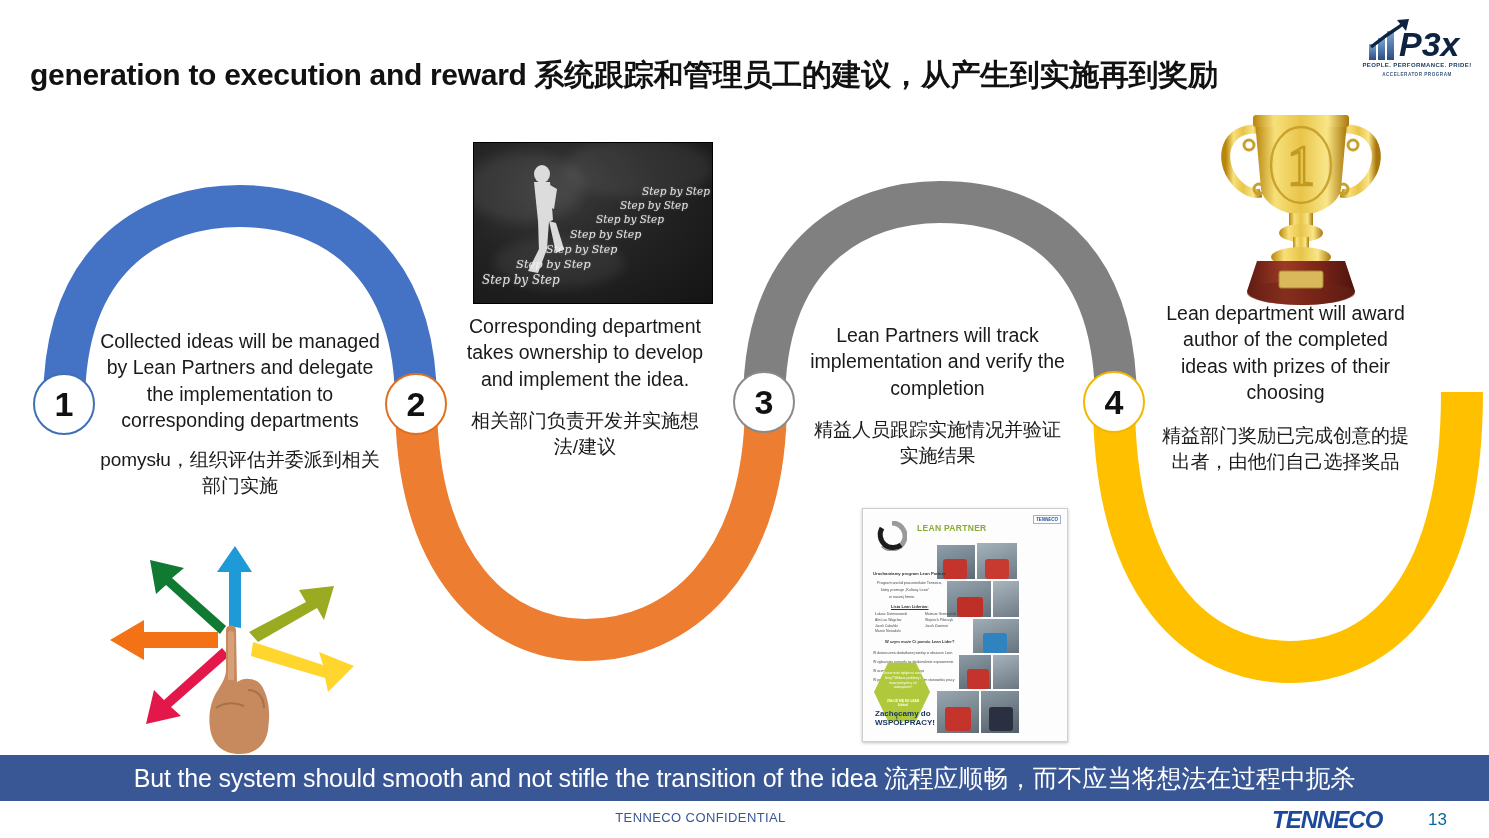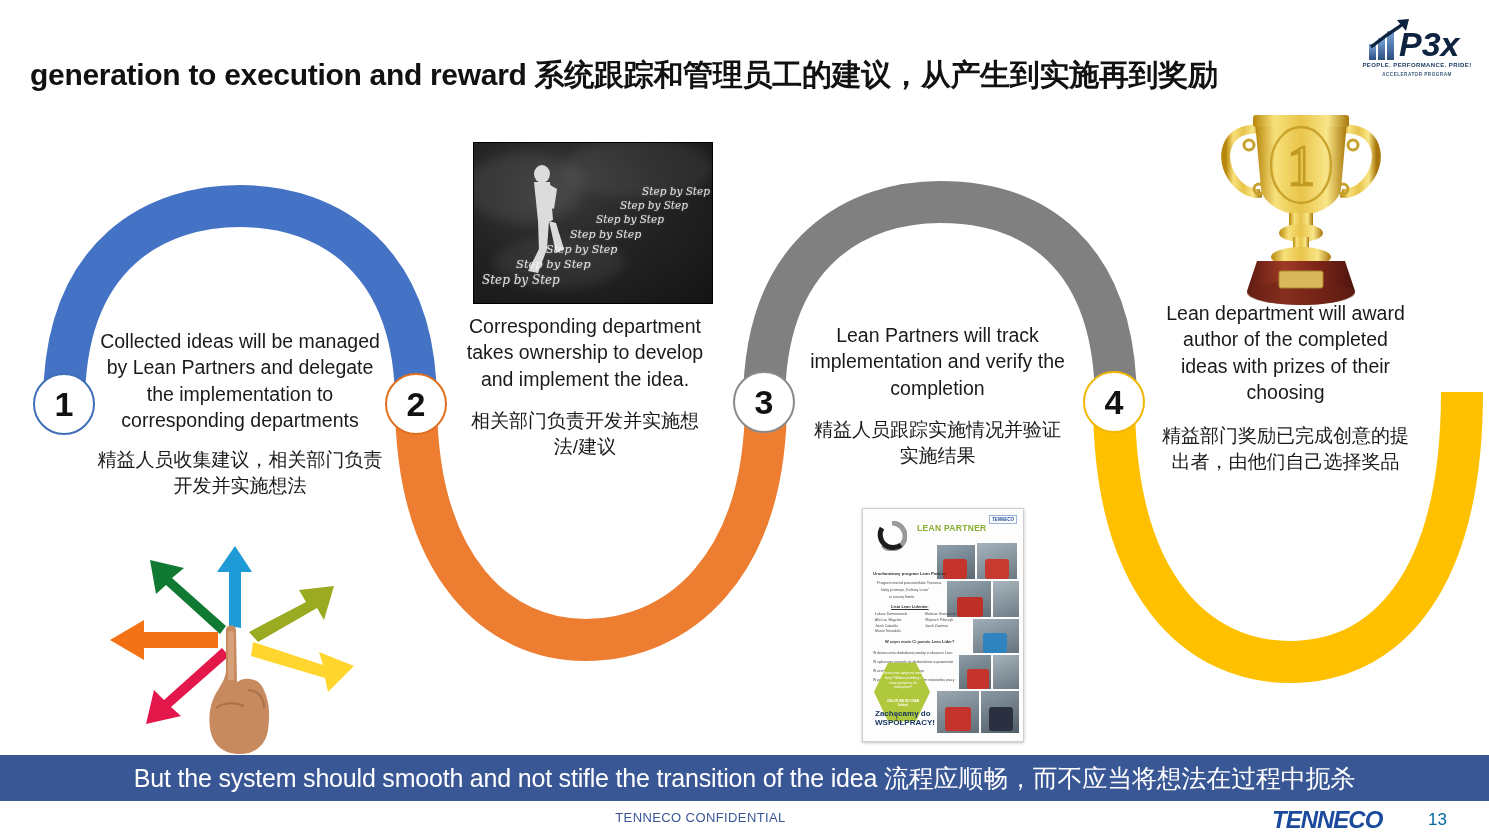--- a/index.html
+++ b/index.html
@@ -75,20 +75,21 @@
   .arrows{position:absolute;left:98px;top:530px;width:290px;height:225px;}
 
   
   .trophy{position:absolute;left:1213px;top:103px;width:176px;height:215px;}
 
   
   .poster{
     position:absolute;left:862px;top:508px;width:160px;height:232px;
     background:#fdfdfd;border:1px solid #cfcfcf;box-shadow:0 1px 3px rgba(0,0,0,.25);
     overflow:hidden;
+    padding-left:44px;
   }
   .poster .ph{
     position:absolute;font-size:8.5px;font-weight:bold;color:#8aac2f;
     left:54px;top:14px;letter-spacing:.3px;
   }
   .poster .tenneco{
     position:absolute;right:6px;top:6px;font-size:4.5px;font-weight:bold;
     font-style:italic;color:#1b4a9c;border:.5px solid #9bb3d4;padding:1px 2px;
   }
   .poster .ring{
@@ -177,21 +178,21 @@
   </div>
   <div class="numcircle n3">
     <span>3</span>
   </div>
   <div class="numcircle n4">
     <span>4</span>
   </div>
 
   <div class="s1">
     <div class="step-en">Collected ideas will be managed by Lean Partners and delegate the implementation to corresponding departments</div>
-    <div class="step-cn">精益人员收集建议，相关部门负责开发并实施想法</div>
+    <div class="step-cn">pomysłu，组织评估并委派到相关部门实施</div>
   </div>
   <div class="s2">
     <div class="step-en">Corresponding department takes ownership to develop and implement the idea.</div>
     <div class="step-cn">相关部门负责开发并实施想法/建议</div>
   </div>
   <div class="s3">
     <div class="step-en">Lean Partners will track implementation and verify the completion</div>
     <div class="step-cn">精益人员跟踪实施情况并验证实施结果</div>
   </div>
   <div class="s4">

